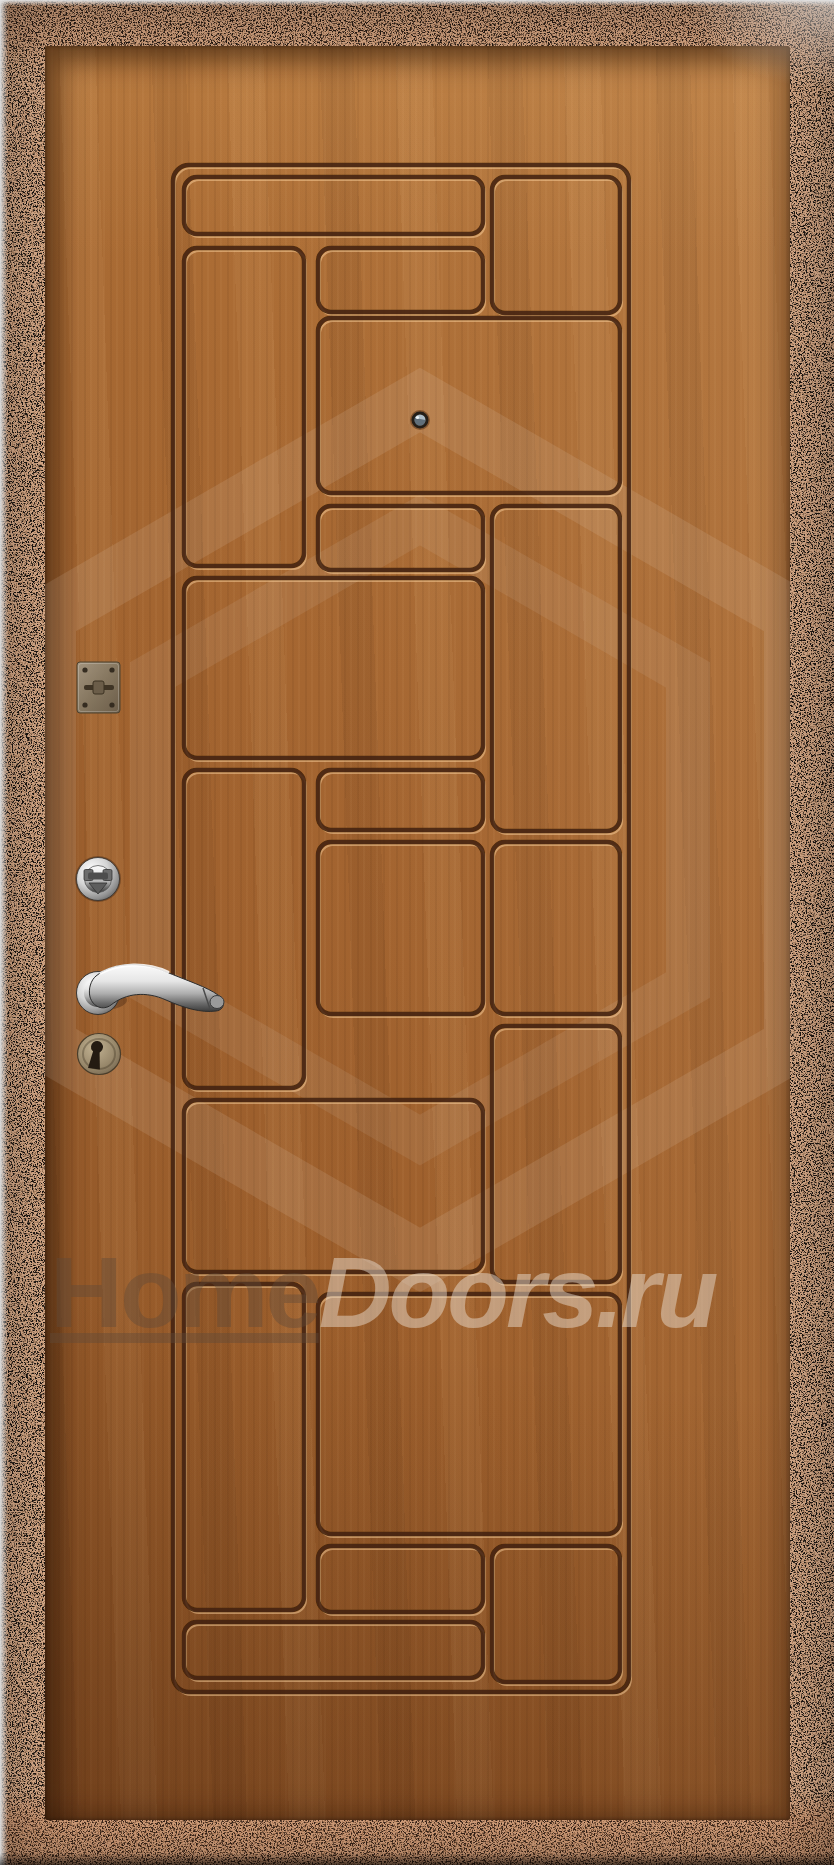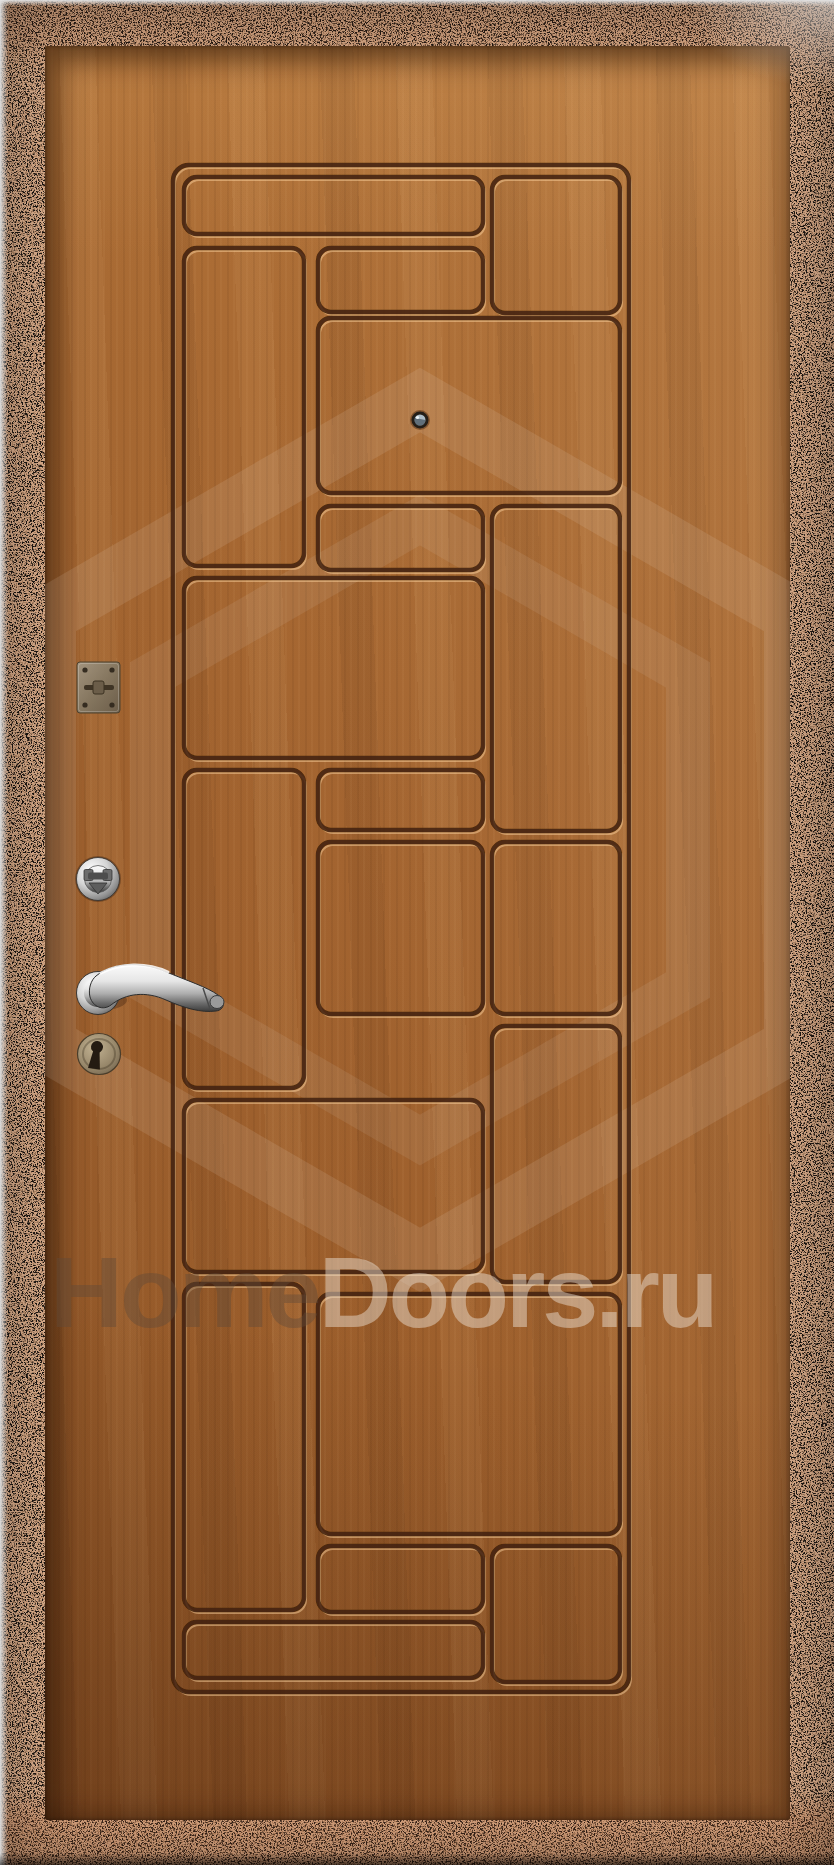--- a/index.html
+++ b/index.html
@@ -23,22 +23,22 @@
       linear-gradient(180deg, #b07138 0%, #a96a33 18%, #a36430 45%, #9d5f2c 75%, #9a5c2a 100%);
     box-shadow:inset 14px 16px 26px rgba(30,12,2,.50), inset -12px -10px 24px rgba(30,12,2,.28), inset 0 0 4px rgba(0,0,0,.45);}
 
   
   .overlay-svg{position:absolute;inset:0;display:block;pointer-events:none;}
 
   
   .wm-text{position:absolute;left:50px;top:1240px;width:760px;height:110px;
     font-weight:bold;font-size:101px;line-height:104px;letter-spacing:-3px;white-space:nowrap;
     pointer-events:none;}
-  .wm-home{color:rgba(95,75,58,.42);}
-  .wm-doors{color:rgba(234,224,212,.48);}
+  .wm-home{color:rgba(95,75,58,.42);text-decoration:underline;}
+  .wm-doors{color:rgba(234,224,212,.48);font-style:italic;}
 
   
   .edge-left{position:absolute;left:0;top:0;width:8px;height:100%;
     background:linear-gradient(90deg,#dcdcdc 0%,rgba(220,220,220,0) 100%);}
   .edge-top{position:absolute;left:0;top:0;width:100%;height:6px;
     background:linear-gradient(180deg,#e2e2e2 0%,rgba(224,224,224,0) 100%);}
   .corner-glare{position:absolute;right:0;top:0;width:150px;height:90px;
     background:radial-gradient(ellipse at 100% 0%, rgba(235,235,235,.55) 0%, rgba(235,235,235,0) 70%);}
   .ground-shadow{position:absolute;left:0;bottom:0;width:100%;height:12px;
     background:linear-gradient(180deg, rgba(0,0,0,0) 0%, rgba(0,0,0,.55) 100%);}

